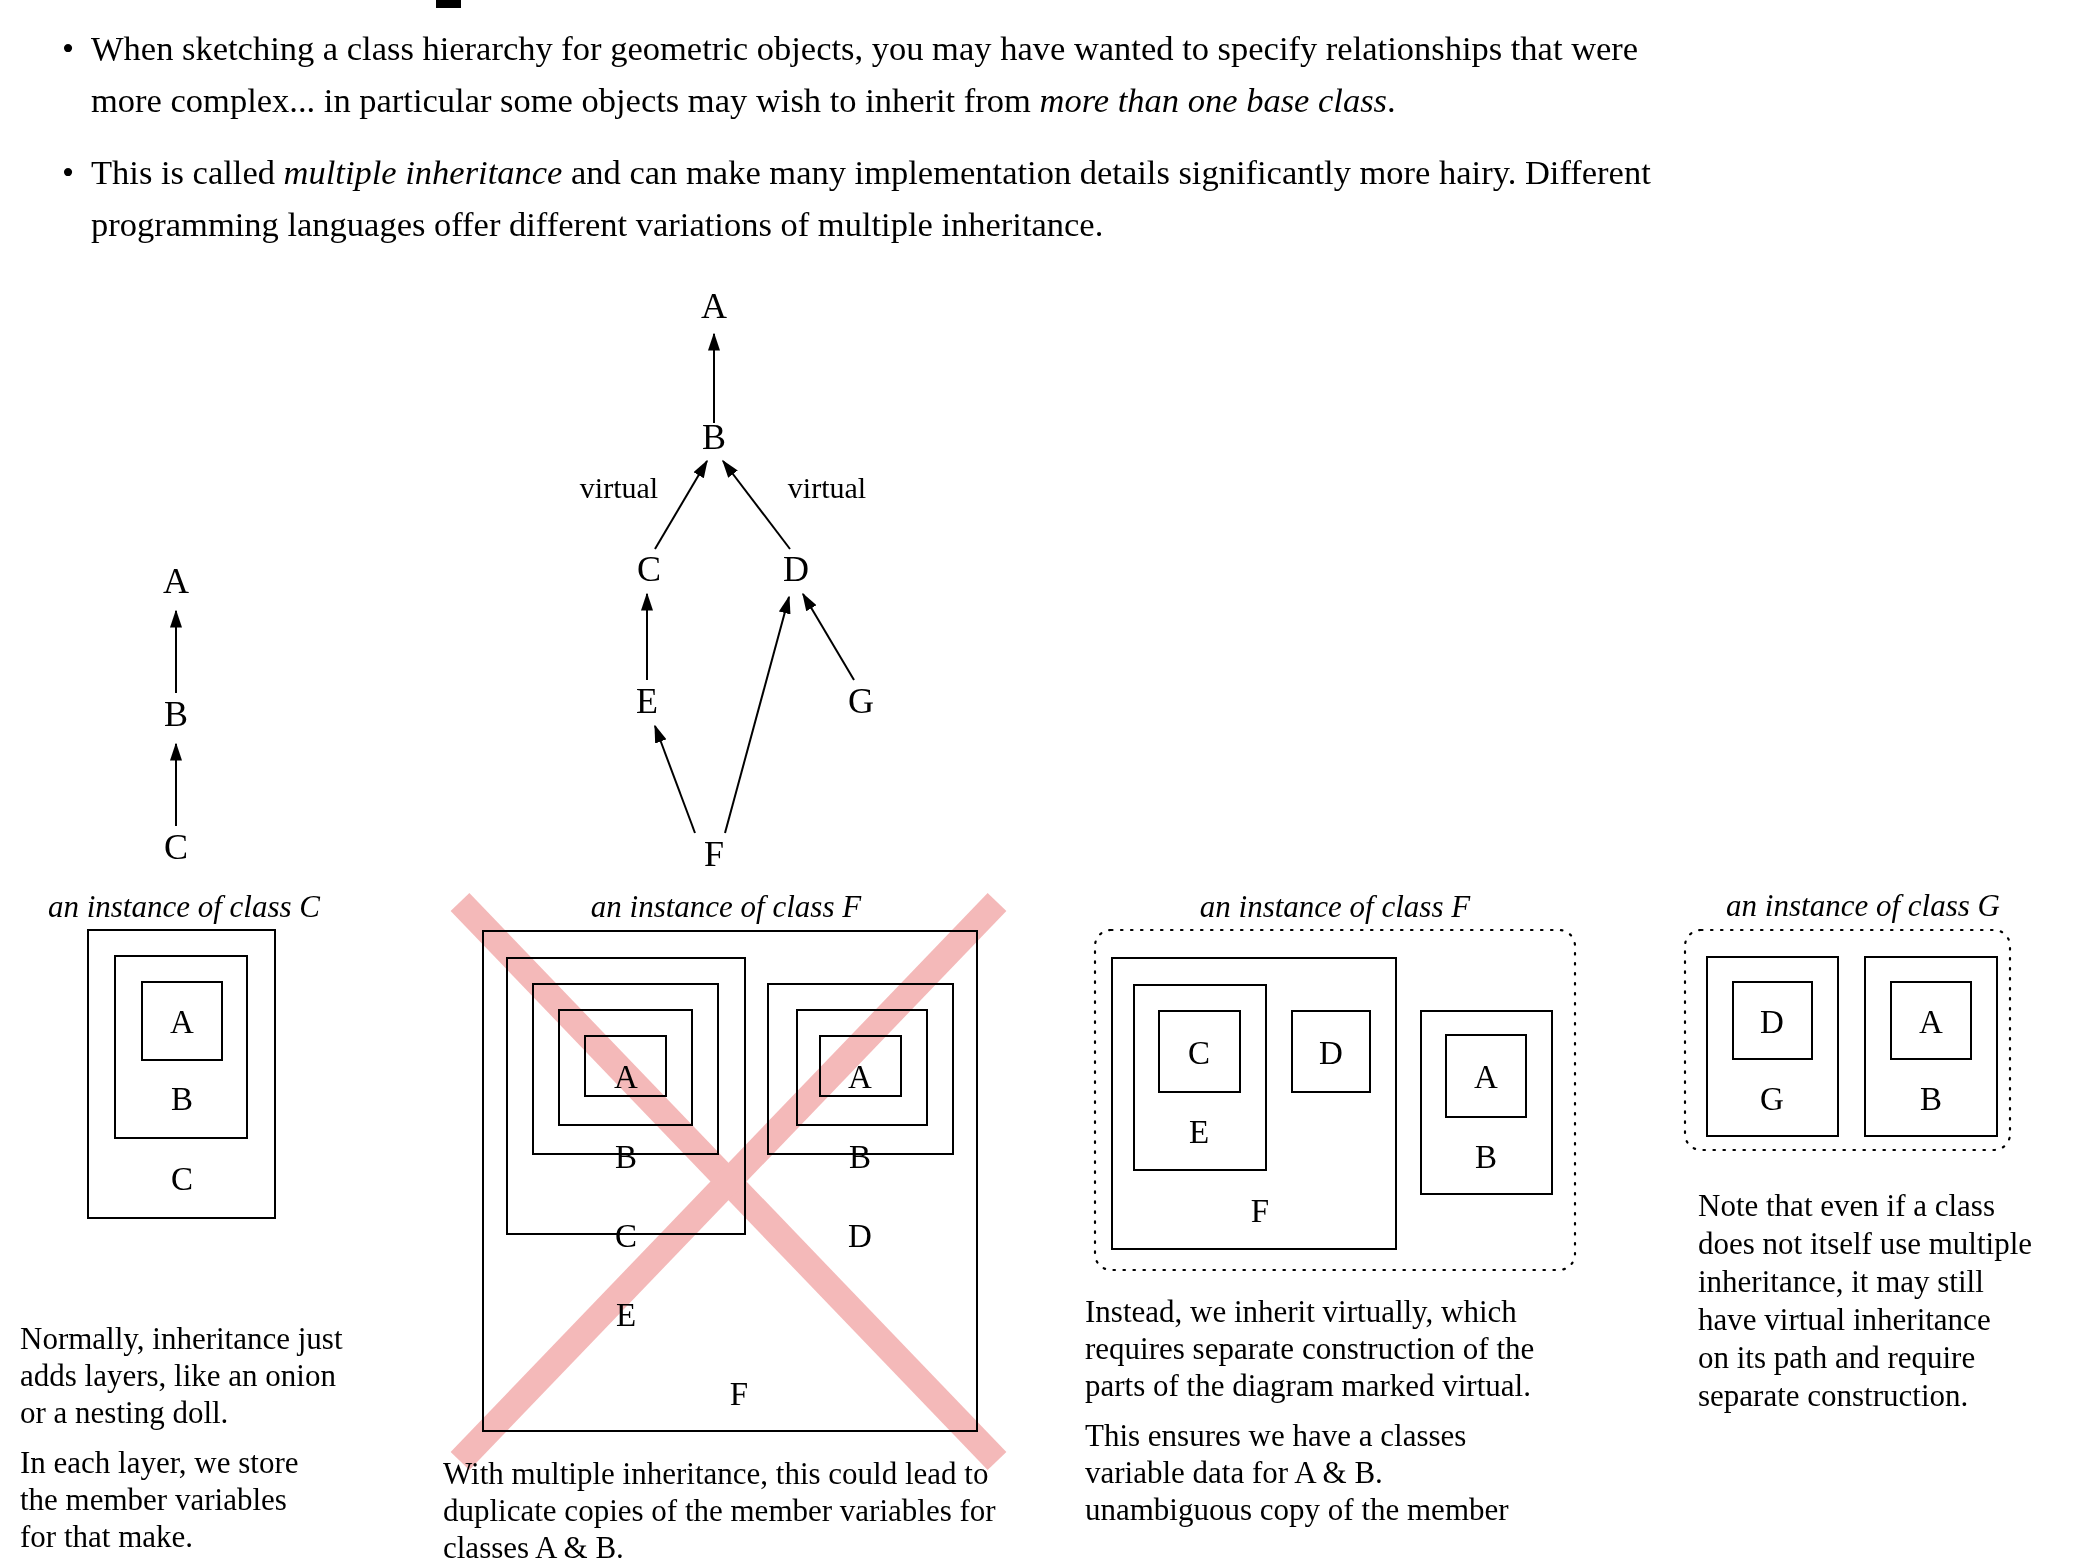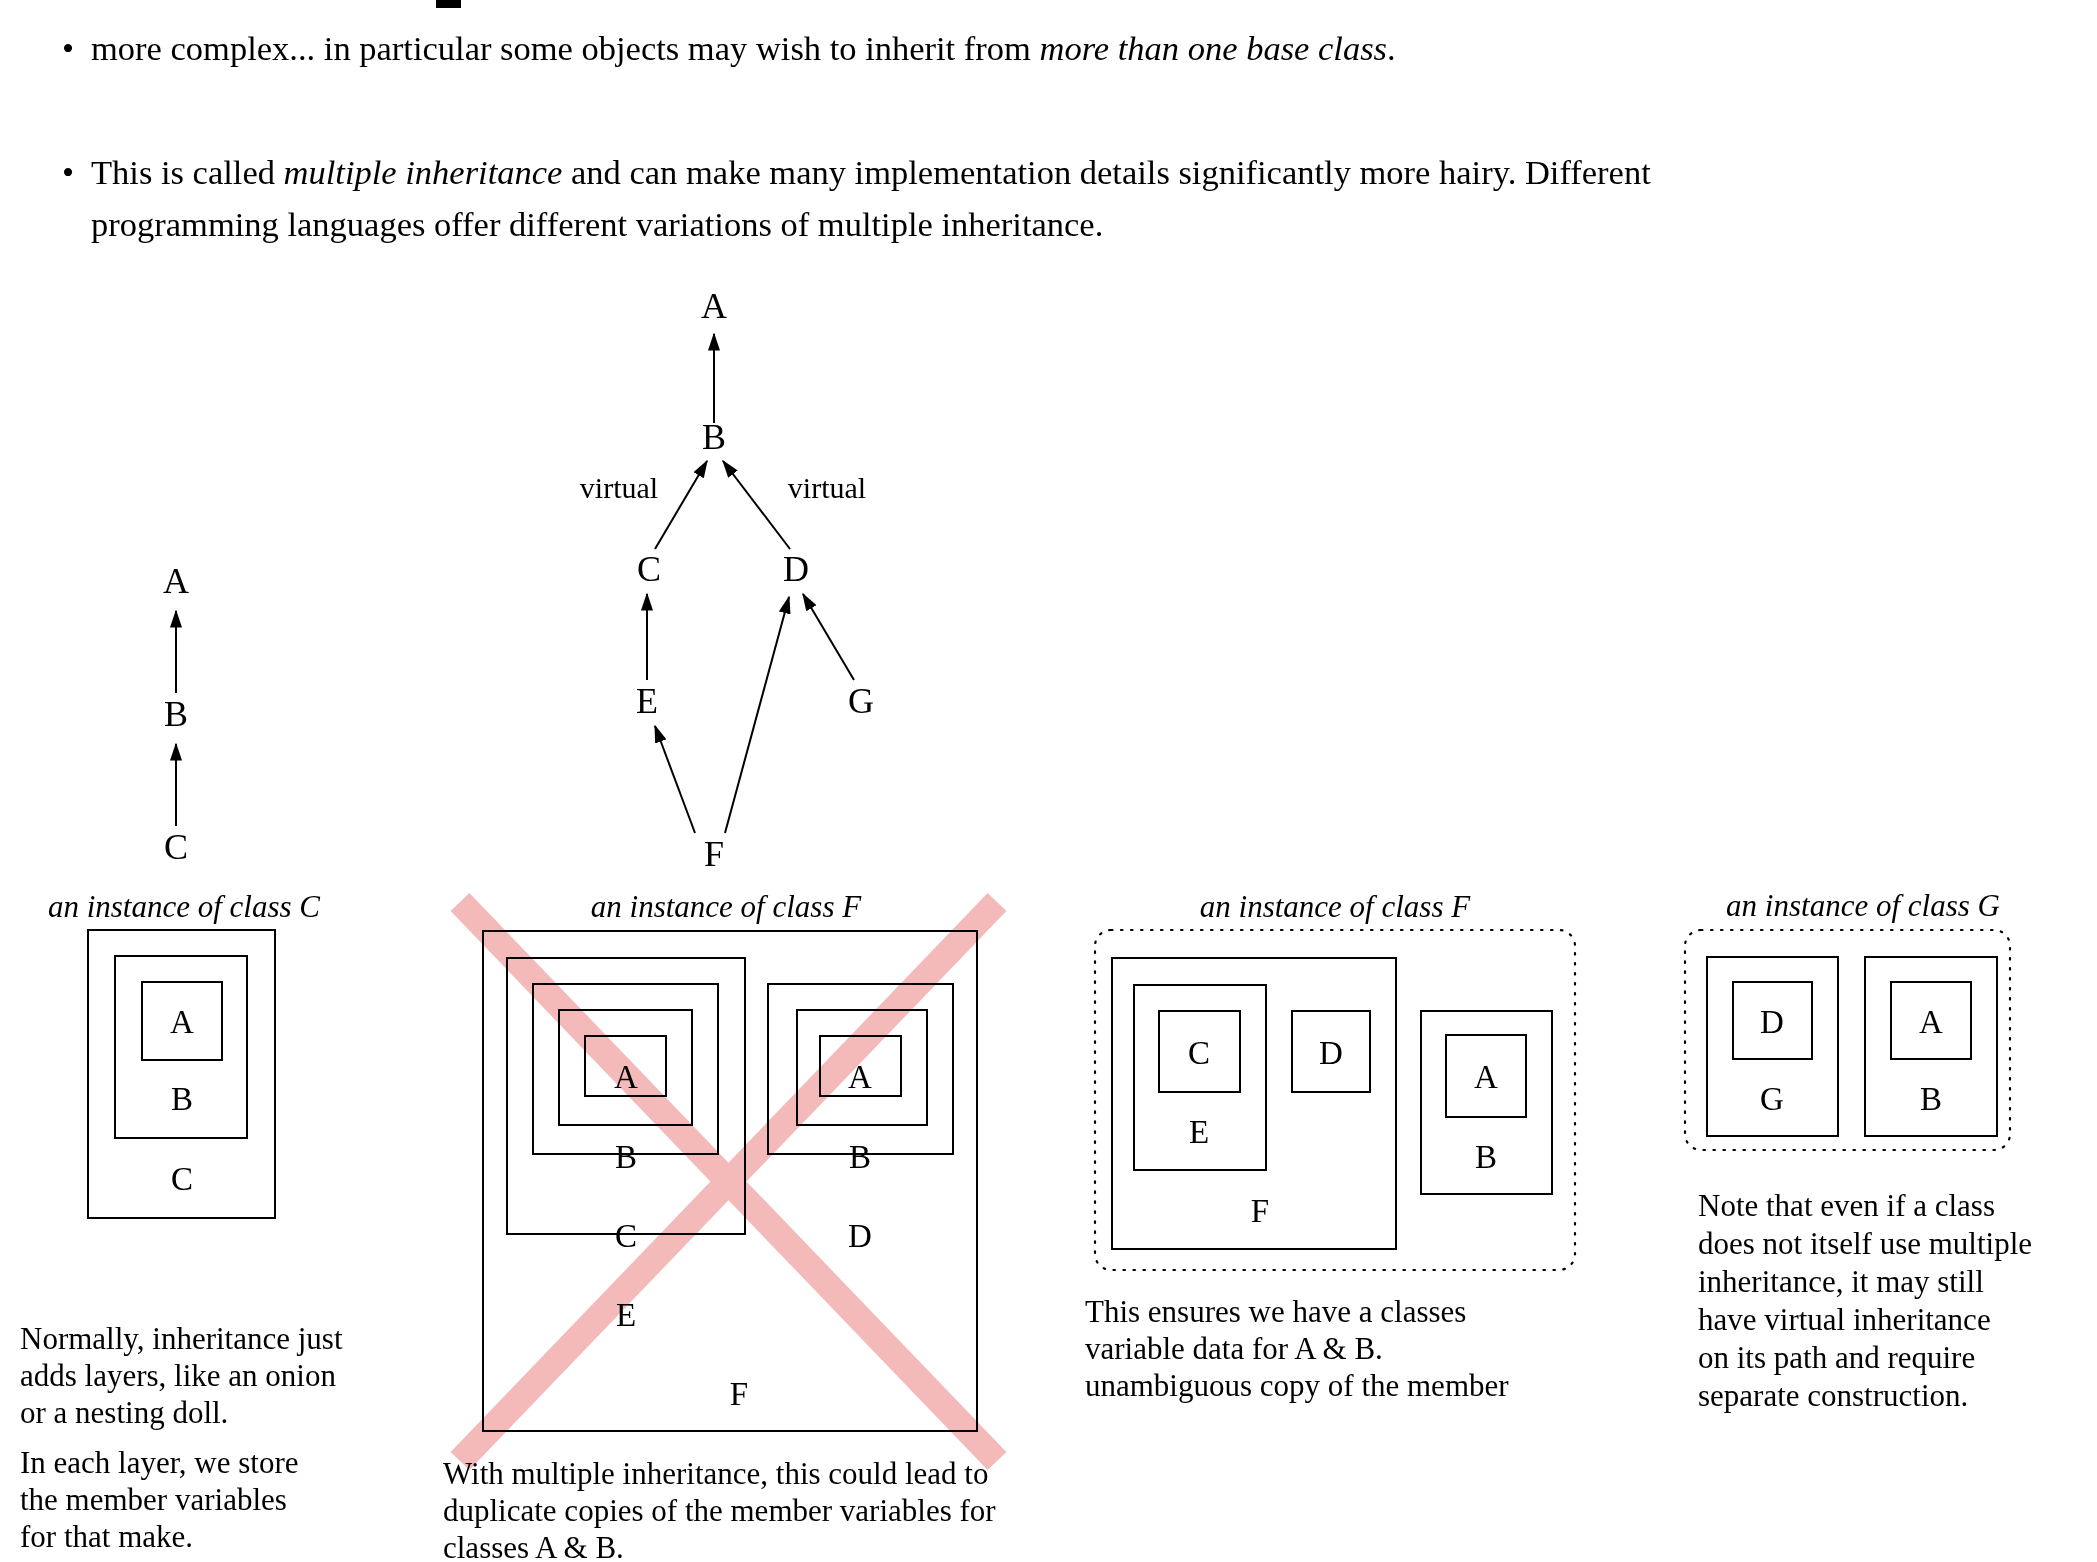--- a/index.html
+++ b/index.html
@@ -45,20 +45,21 @@
 </head>
 <body>
 
 <div class="slide">
 
   <div class="frag"></div>
 
   <div class="bullet b1">
     <span class="marker">•</span>
     <div>
+      <div class="line"><span>When sketching a class hierarchy for geometric objects, you may have wanted to specify relationships that were</span></div>
       <div class="line"><span>more complex... in particular some objects may wish to inherit from </span><span class="it">more than one base class</span><span>.</span></div>
     </div>
   </div>
 
   <div class="bullet b2">
     <span class="marker">•</span>
     <div>
       <div class="line"><span>This is called </span><span class="it">multiple inheritance</span><span> and can make many implementation details significantly more hairy.  Different</span></div>
       <div class="line"><span>programming languages offer different variations of multiple inheritance.</span></div>
     </div>
@@ -179,20 +180,25 @@
   <div class="note note-fbad">
     <div class="para">
       <div class="pline">With multiple inheritance, this could lead to</div>
       <div class="pline">duplicate copies of the member variables for</div>
       <div class="pline">classes A &amp; B.</div>
     </div>
   </div>
 
   <div class="note note-fgood">
     <div class="para">
+      <div class="pline">Instead, we inherit virtually, which</div>
+      <div class="pline">requires separate construction of the</div>
+      <div class="pline">parts of the diagram marked virtual.</div>
+    </div>
+    <div class="para">
       <div class="pline">This ensures we have a classes</div>
       <div class="pline">variable data for A &amp; B.</div>
       <div class="pline">unambiguous copy of the member</div>
     </div>
   </div>
 
   <div class="note note-g">
     <div class="para">
       <div class="pline">Note that even if a class</div>
       <div class="pline">does not itself use multiple</div>

